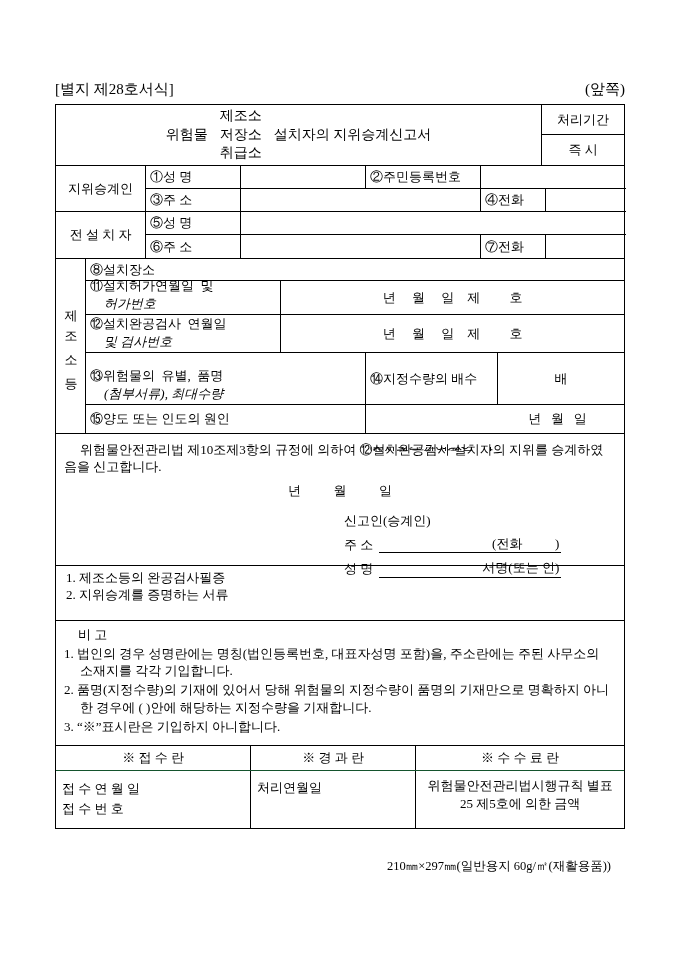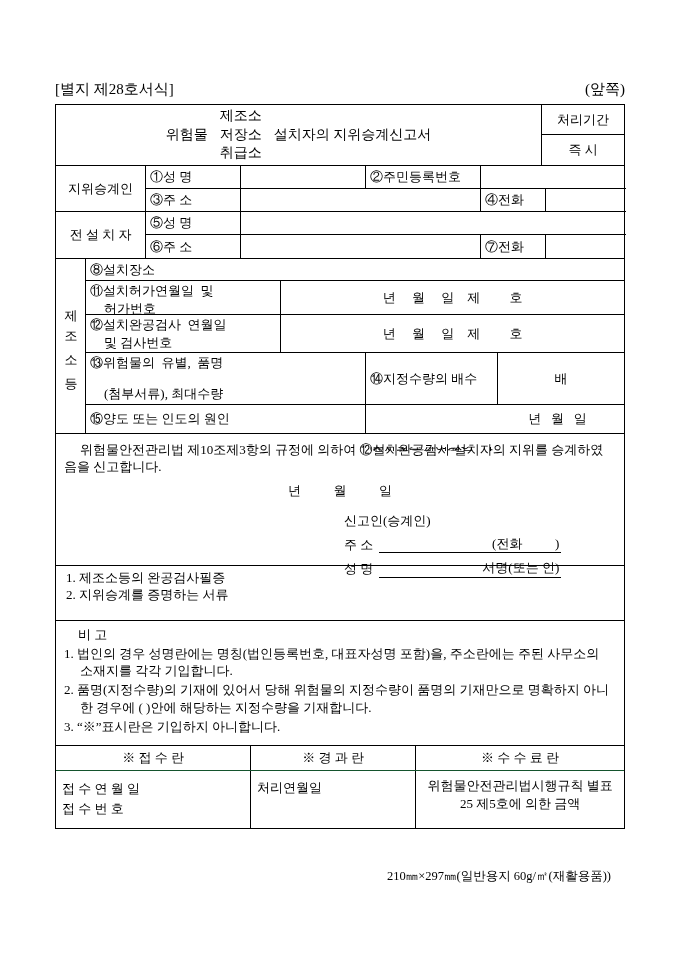--- a/index.html
+++ b/index.html
@@ -37,22 +37,22 @@
   .vcell { width:30px; border-right:1px solid #000; display:flex; align-items:center; justify-content:center; }
   .vtext { writing-mode:vertical-rl; text-orientation:upright; letter-spacing:10px; }
   .c-body { flex:1; display:flex; flex-direction:column; }
   .crow { display:flex; }
   .r8 { height:22px; }
   .r910 { height:22px; }
   .r11 { height:34px; }
   .r12 { height:38px; }
   .r1314 { height:52px; }
   .r1516 { height:28px; }
-  .two-line { display:flex; flex-direction:column; justify-content:space-between; white-space:pre; padding:1px 4px; }
-  .two-line .ln2 { padding-left:14px; }
+  .two-line { display:flex; flex-direction:column; justify-content:flex-end; white-space:pre; padding:1px 4px; }
+  .two-line .ln2 { padding-left:14px;font-style:italic; }
   .w255 { width:255px; } .w195 { width:195px; } .w280 { width:280px; } .w132 { width:132px; } .w125 { width:125px;margin-top:42px; }
   .flex1 { flex:1; }
   
   .sec-d { height:132px; border-bottom:1px solid #000; padding:8px 8px 0 8px; }
   .decl-body { text-indent:16px; line-height:1.3; }
   .decl-date { margin-top:6px; text-align:center; }
   .decl-block { margin-top:13px; margin-left:280px; line-height:1.25; }
   .sig-row { margin-top:7px; display:flex; align-items:flex-end; gap:6px; }
   .uline { display:inline-block; width:182px; border-bottom:1px solid #000; text-align:right; padding-right:2px; }
   
@@ -62,21 +62,21 @@
   
   .sec-f { height:125px; border-bottom:1px solid #000; padding:5px 10px 0 8px; line-height:1.32; }
   .note-title { margin-left:14px; }
   .note-item { padding-left:16px; text-indent:-16px; margin-top:2px; }
   
   .g-head { display:grid; grid-template-columns:195px 165px 1fr; height:25px; border-bottom:1px solid #14532d; }
   .g-body { display:grid; grid-template-columns:195px 165px 1fr; height:57px; }
   .g-c1 { padding:8px 6px 0 6px; line-height:1.5; }
   .g-c2 { padding:8px 6px 0 6px; }
   .g-c3 { padding:6px 4px 0 4px; text-align:center; line-height:1.4; }
-  .paper-note { position:absolute; left:55px; top:858px; width:570px; text-align:right; padding-right:14px; font-size:12.5px;margin-top:10px; }
+  .paper-note { position:absolute; left:55px; top:858px; width:570px; text-align:right; padding-right:14px; font-size:12.5px; }
 </style>
 </head>
 <body>
 
 <div class="sheet">
 
   <div class="top-note">
     <span>[별지 제28호서식]</span>
     <span>(앞쪽)</span>
   </div>

